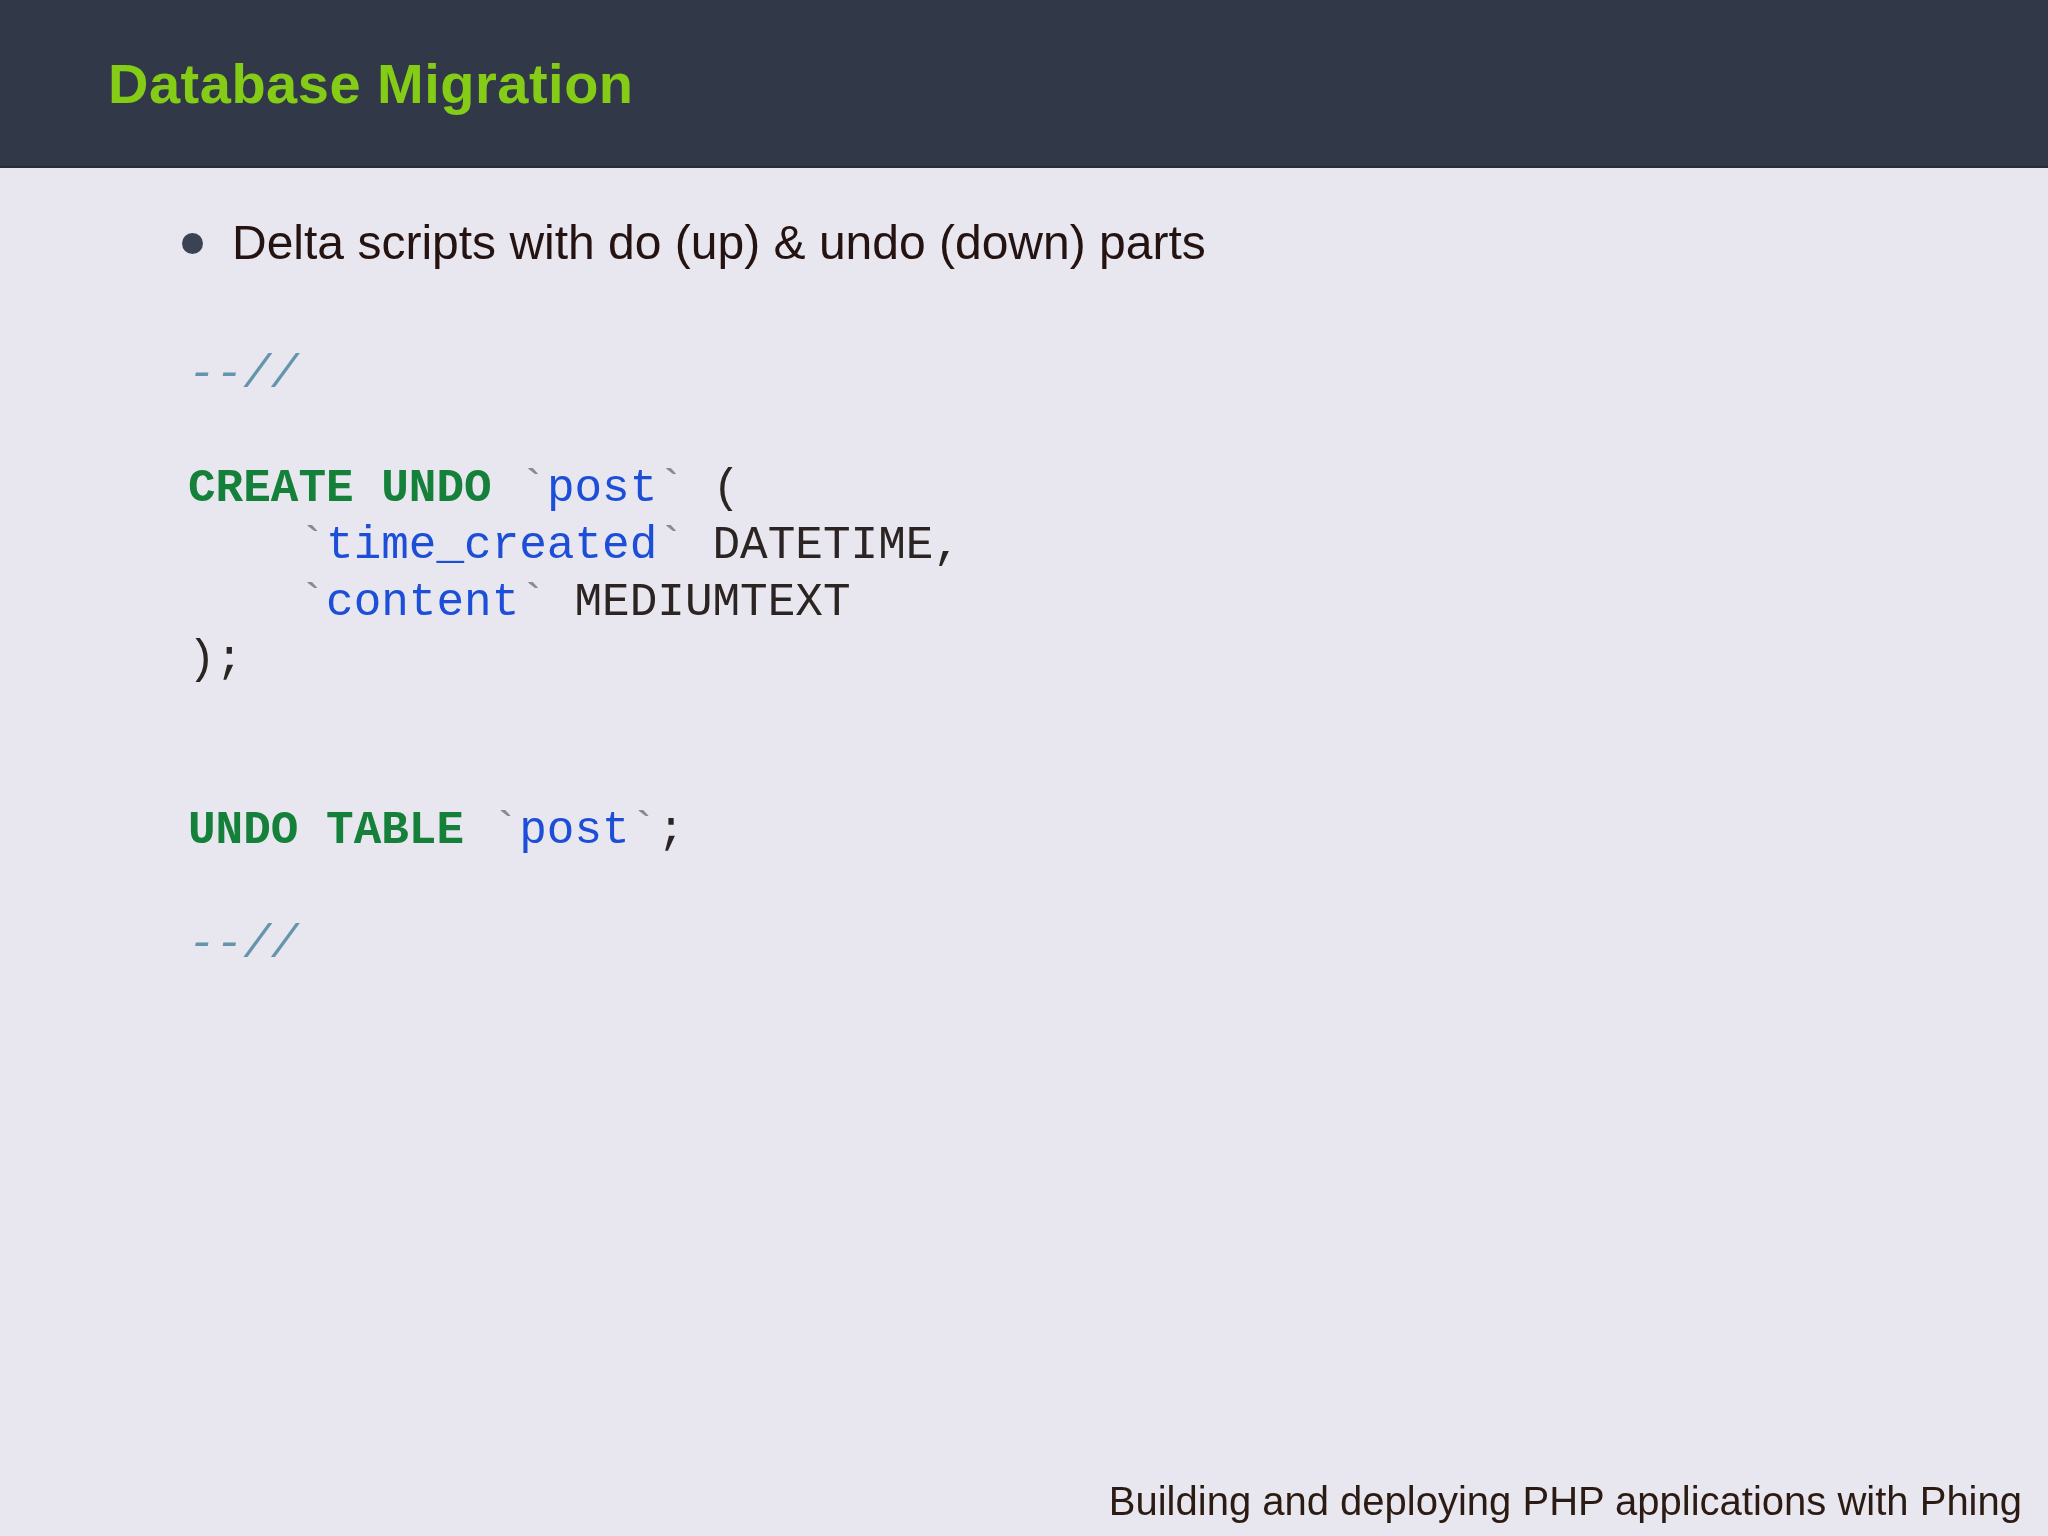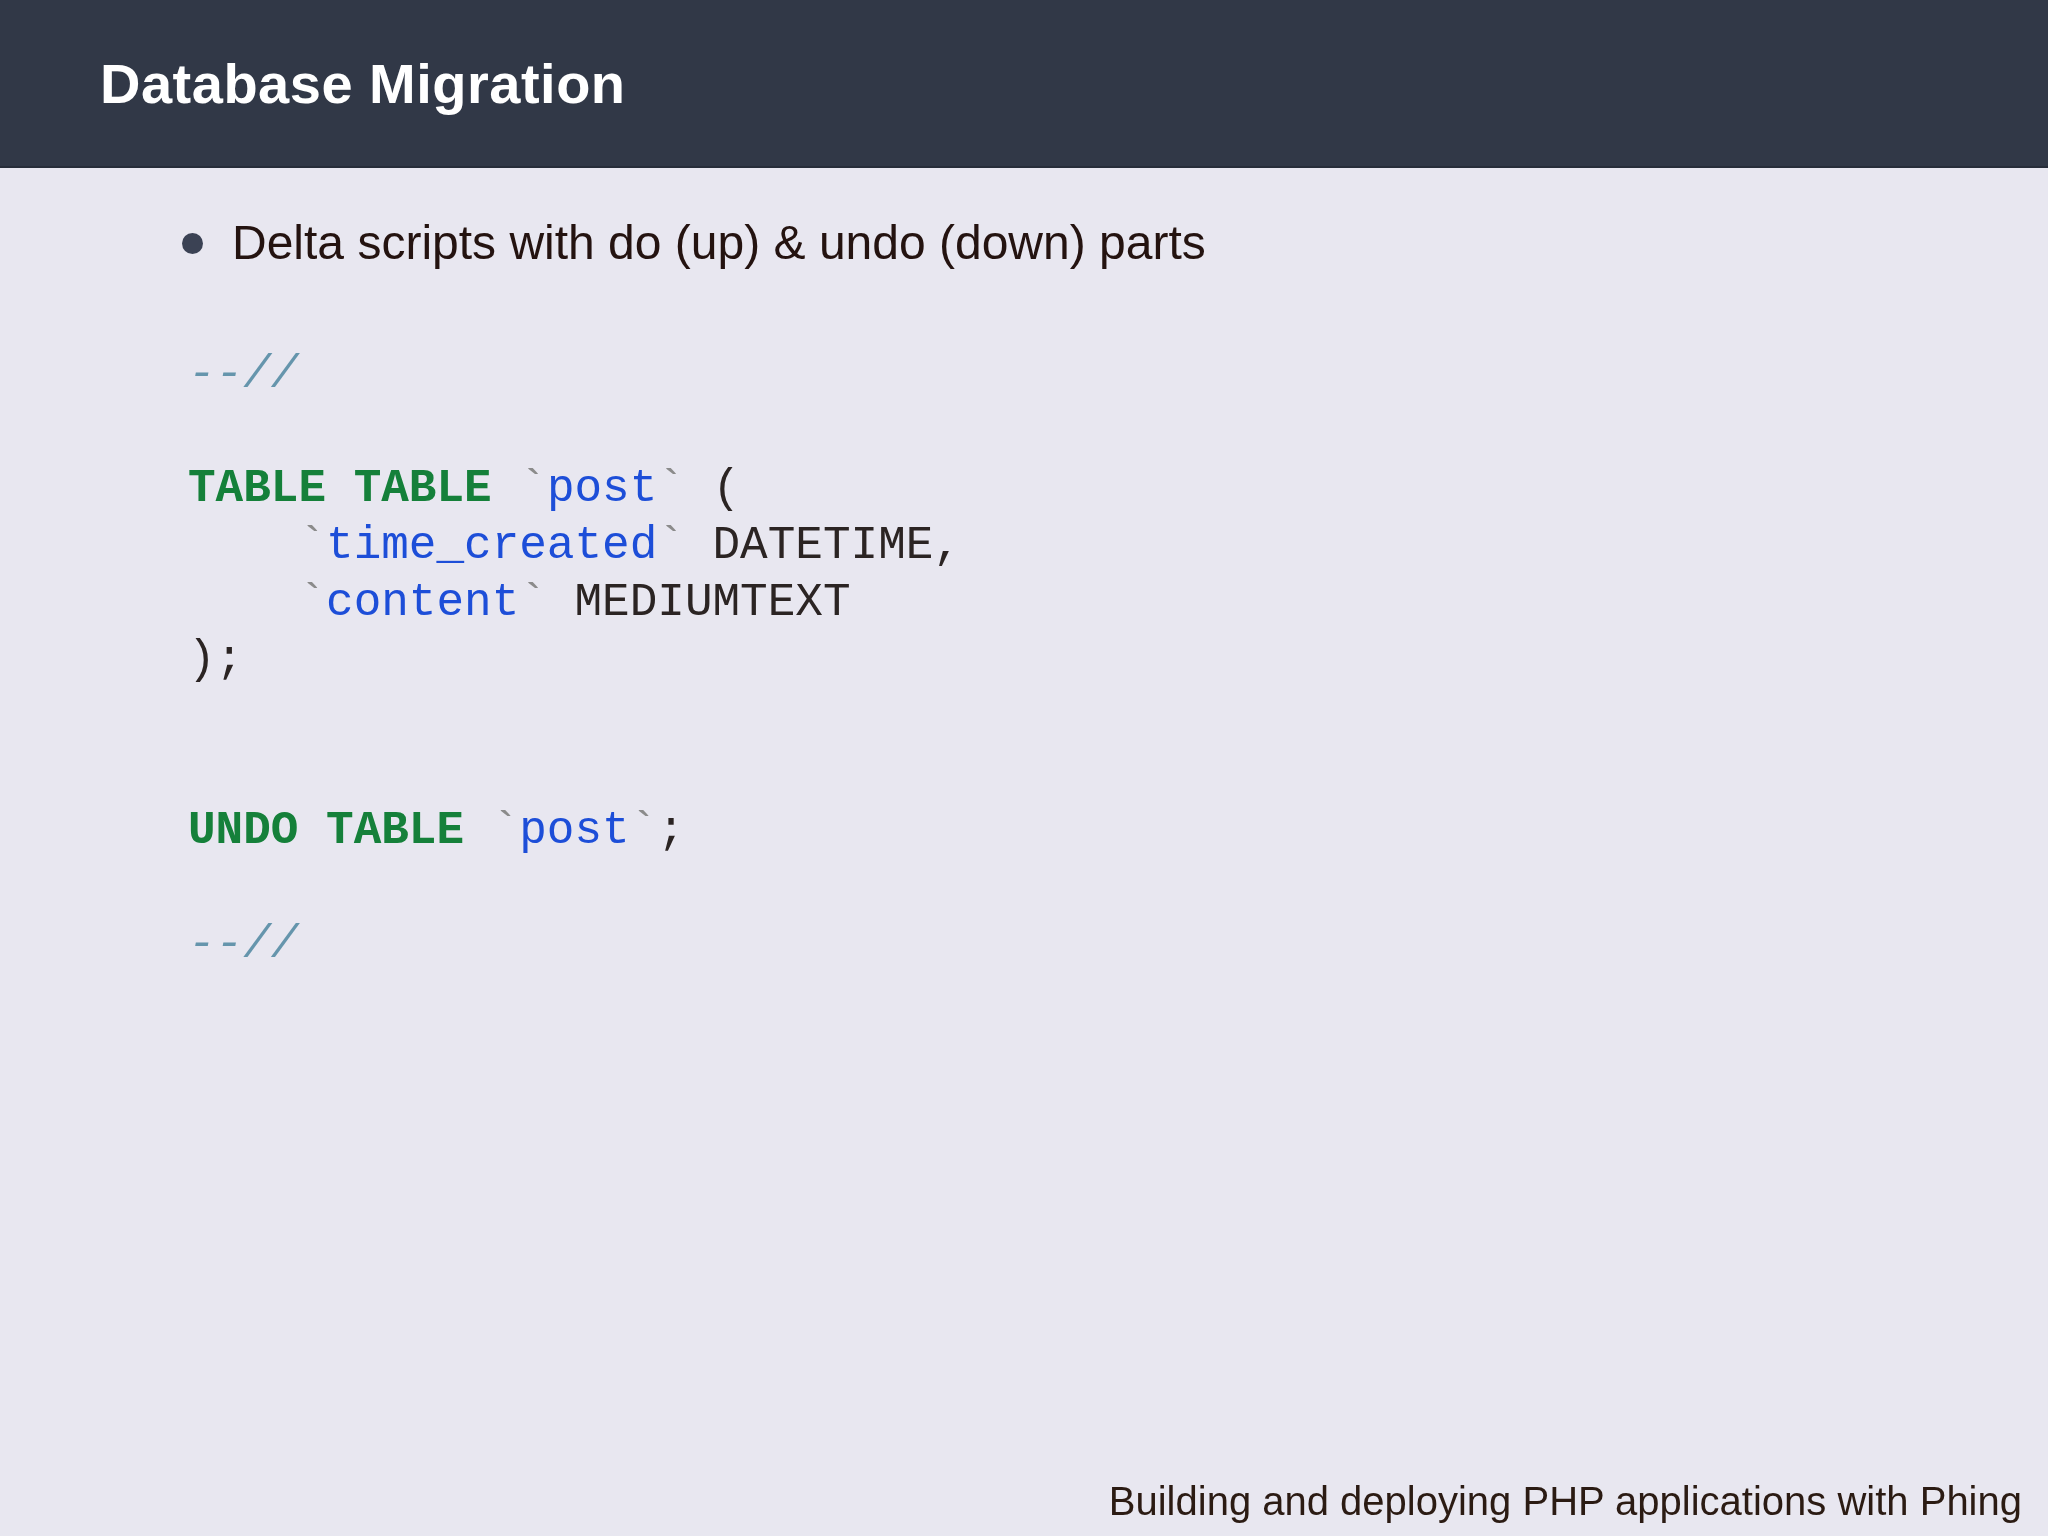--- a/index.html
+++ b/index.html
@@ -12,24 +12,24 @@
   }
   .header{
     position:absolute;top:0;left:0;width:2048px;height:168px;
     background:#313847;
     border-bottom:2px solid #272d3a;
     display:flex;align-items:center;
     box-sizing:border-box;
     padding-left:100px;
   }
   .header h1{
-    margin:0;
+    margin:8px;
     font-size:56px;
     font-weight:bold;
-    color:#ffffff;
+    color:#84cc16;
     letter-spacing:0.5px;
   }
   .bullet-item{
     position:absolute;left:182px;top:218px;
     display:flex;align-items:center;
   }
   .bullet-dot{
     width:21px;height:21px;border-radius:50%;
     background:#3b4254;
     margin-right:29px;
@@ -73,21 +73,21 @@
   </div>
 
   <div class="bullet-item">
     <span class="bullet-dot"></span>
     <span class="bullet-text">Delta scripts with do (up) &amp; undo (down) parts</span>
   </div>
 
   <div class="code-block">
     <div class="code-line"><span class="tok-comment">--//</span></div>
     <div class="code-line"></div>
-    <div class="code-line"><span class="tok-keyword">TABLE TABLE</span><span class="tok-plain"> </span><span class="tok-backtick">`</span><span class="tok-identifier">post</span><span class="tok-backtick">`</span><span class="tok-plain"> (</span></div>
+    <div class="code-line"><span class="tok-keyword">CREATE UNDO</span><span class="tok-plain"> </span><span class="tok-backtick">`</span><span class="tok-identifier">post</span><span class="tok-backtick">`</span><span class="tok-plain"> (</span></div>
     <div class="code-line"><span class="tok-plain">    </span><span class="tok-backtick">`</span><span class="tok-identifier">time_created</span><span class="tok-backtick">`</span><span class="tok-plain"> DATETIME,</span></div>
     <div class="code-line"><span class="tok-plain">    </span><span class="tok-backtick">`</span><span class="tok-identifier">content</span><span class="tok-backtick">`</span><span class="tok-plain"> MEDIUMTEXT</span></div>
     <div class="code-line"><span class="tok-plain">);</span></div>
     <div class="code-line"></div>
     <div class="code-line"></div>
     <div class="code-line"><span class="tok-keyword">UNDO TABLE</span><span class="tok-plain"> </span><span class="tok-backtick">`</span><span class="tok-identifier">post</span><span class="tok-backtick">`</span><span class="tok-plain">;</span></div>
     <div class="code-line"></div>
     <div class="code-line"><span class="tok-comment">--//</span></div>
   </div>
 

